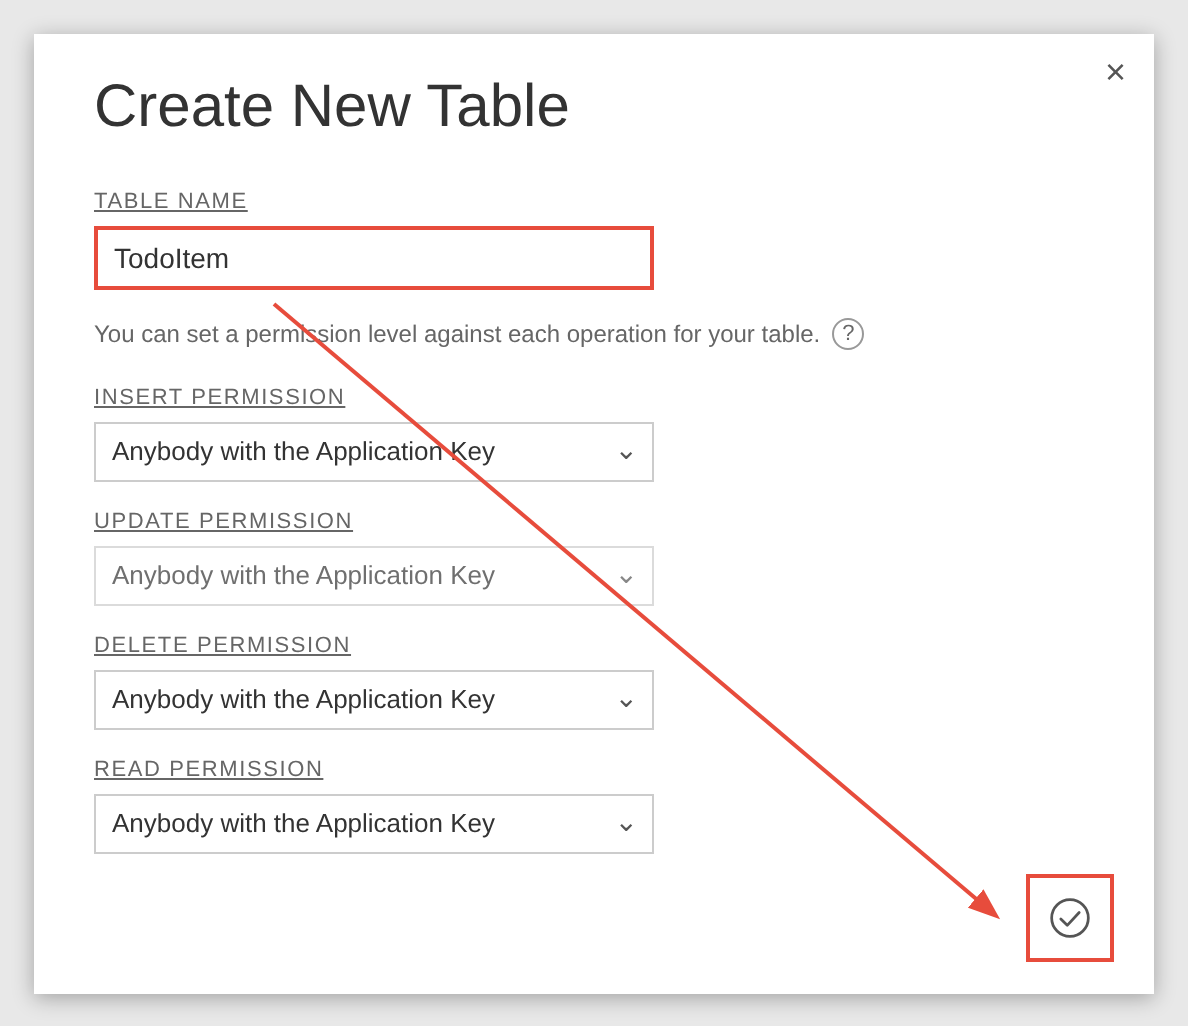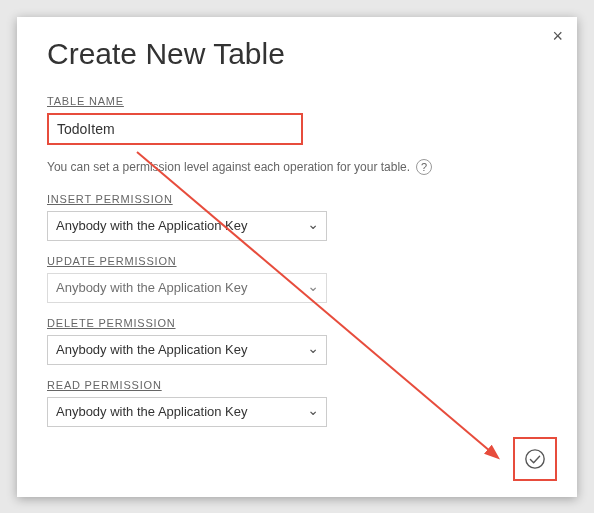--- a/index.html
+++ b/index.html
@@ -58,21 +58,21 @@
       font-size: 11px;
       color: #666;
       text-transform: uppercase;
       letter-spacing: 0.8px;
       margin-bottom: 6px;
       display: block;
       text-decoration: underline;
     }
 
     .table-name-input {
-      width: 256px;
+      width: 280px;
       height: 32px;
       border: 2px solid #e74c3c;
       padding: 4px 8px;
       font-size: 14px;
       color: #333;
       outline: none;
       display: block;
     }
 
     .hint-text {

